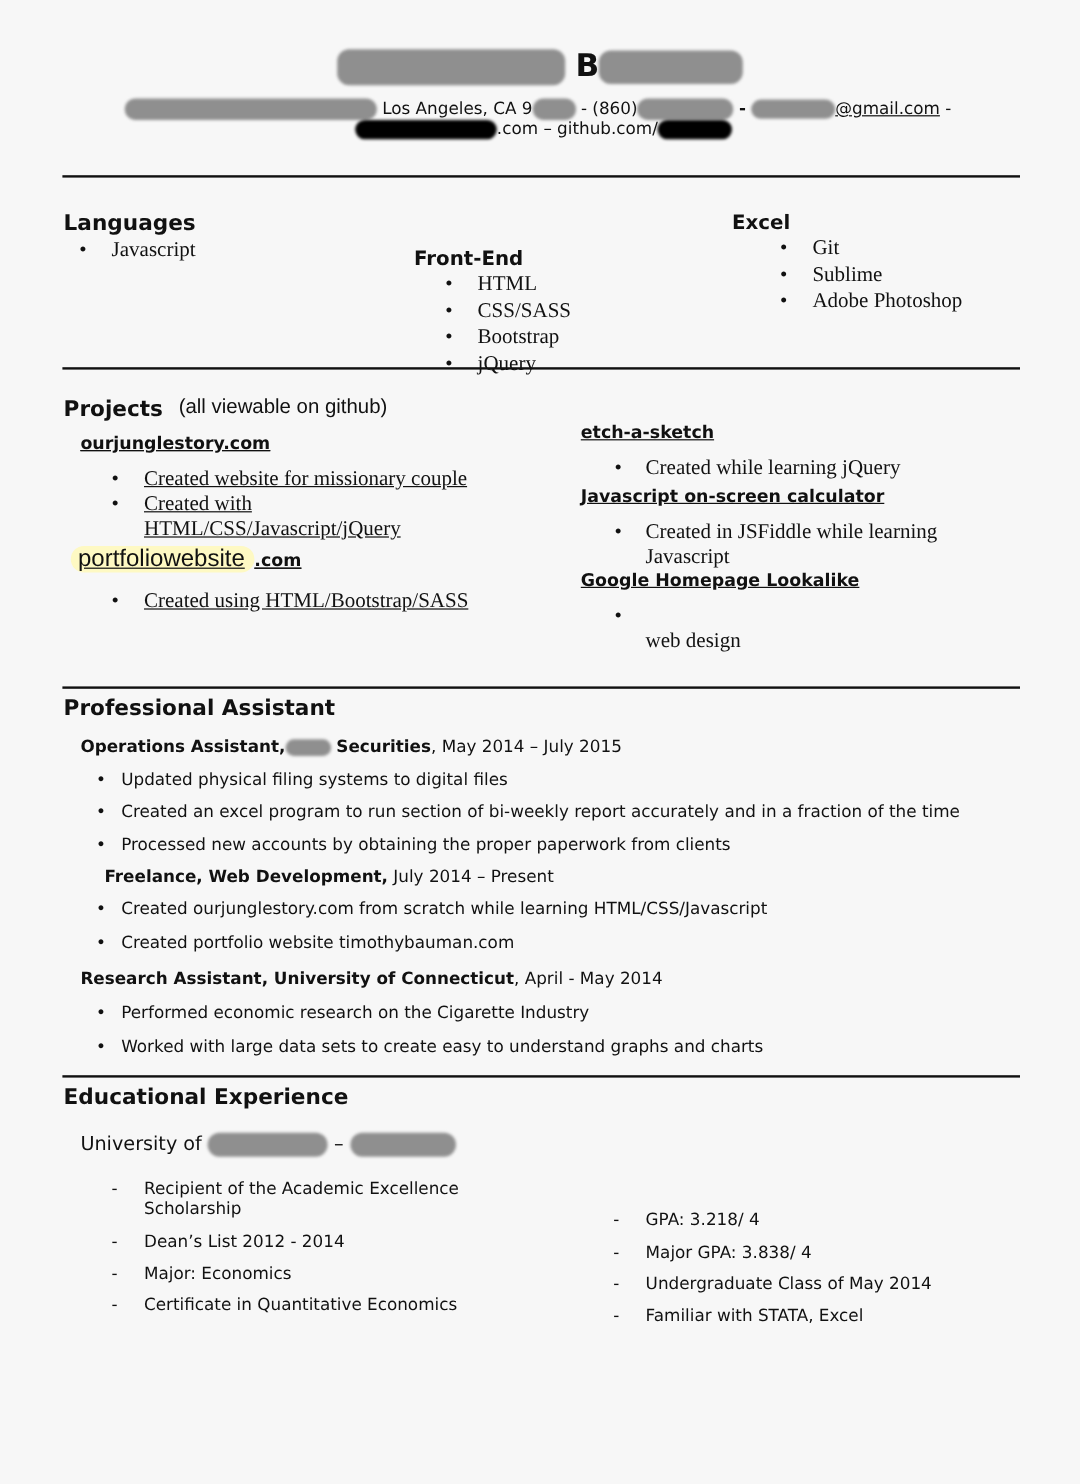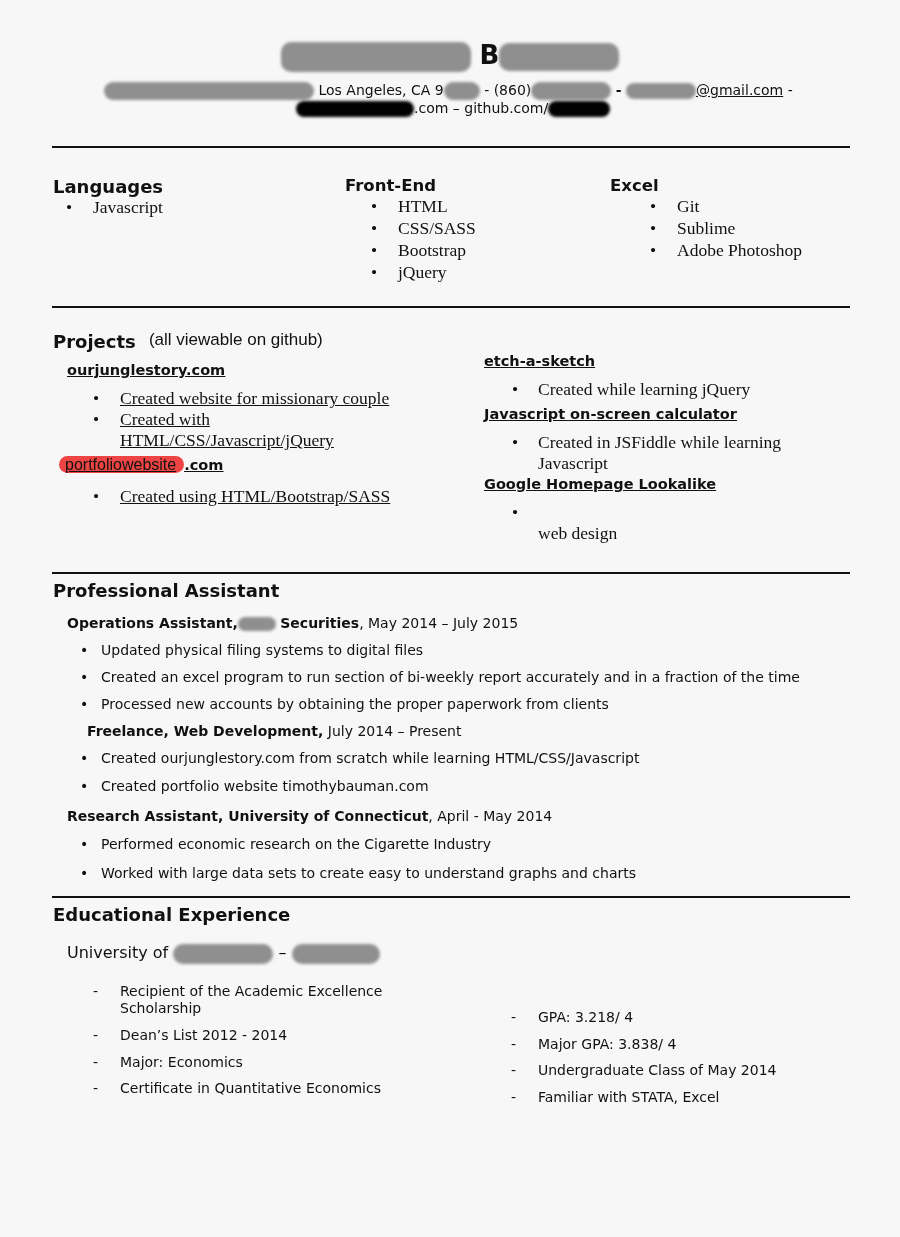--- a/index.html
+++ b/index.html
@@ -40,21 +40,21 @@
 
 <div class="rule" style="top:146px;"></div>
 
 <div class="abs" style="left:53px;top:176px;">
   <div class="h2">Languages</div>
   <ul class="b serif" style="margin-left:40px;">
     <li><span class="bullet" style="left:-27px;">•</span><span>Javascript</span></li>
   </ul>
 </div>
 <div class="abs" style="left:345px;top:176px;">
-  <div class="h2" style="font-size:16.5px;">Front-End</div>
+  <div class="h2" style="font-size:16.5px;margin-top:30px;">Front-End</div>
   <ul class="b serif" style="margin-left:53px;line-height:22px;">
     <li><span class="bullet" style="left:-27px;">•</span><span>HTML</span></li>
     <li><span class="bullet" style="left:-27px;">•</span><span>CSS/SASS</span></li>
     <li><span class="bullet" style="left:-27px;">•</span><span>Bootstrap</span></li>
     <li><span class="bullet" style="left:-27px;">•</span><span>jQuery</span></li>
   </ul>
 </div>
 <div class="abs" style="left:610px;top:176px;">
   <div class="h2" style="font-size:16.5px;">Excel</div>
   <ul class="b serif" style="margin-left:67px;line-height:22px;">
@@ -71,21 +71,21 @@
   <span style="font-family:'Liberation Sans',sans-serif;font-size:17px;margin-left:8px;position:relative;top:-3px;">(all viewable on github)</span>
 </div>
 
 <div class="abs" style="left:67px;top:362px;width:400px;text-decoration:underline;">
   <div class="link-h">ourjunglestory.com</div>
   <ul class="b serif" style="margin-left:53px;margin-top:10px;line-height:21px;">
     <li><span class="bullet" style="left:-27px;">•</span><span>Created website for missionary couple</span></li>
     <li><span class="bullet" style="left:-27px;">•</span><span>Created with</span><br><span>HTML/CSS/Javascript/jQuery</span></li>
   </ul>
   <div style="margin-top:4px;margin-left:-8px;white-space:nowrap;">
-    <span style="background:#ef4444;border-radius:12px;padding:0 8px 0 6px;font-family:'Liberation Sans',sans-serif;font-size:16px;text-align:center;">portfoliowebsite</span><span class="link-h">.com</span>
+    <span style="background:#fef9c3;border-radius:12px;padding:0 8px 0 6px;font-family:'Liberation Sans',sans-serif;font-size:20px;text-align:center;">portfoliowebsite</span><span class="link-h">.com</span>
   </div>
   <ul class="b serif" style="margin-left:53px;margin-top:12px;">
     <li><span class="bullet" style="left:-27px;">•</span><span>Created using HTML/Bootstrap/SASS</span></li>
   </ul>
 </div>
 
 <div class="abs" style="left:484px;top:353px;width:370px;">
   <div class="link-h">etch-a-sketch</div>
   <ul class="b serif" style="margin-left:54px;margin-top:10px;">
     <li><span class="bullet" style="left:-26px;">•</span><span>Created while learning jQuery</span></li>

